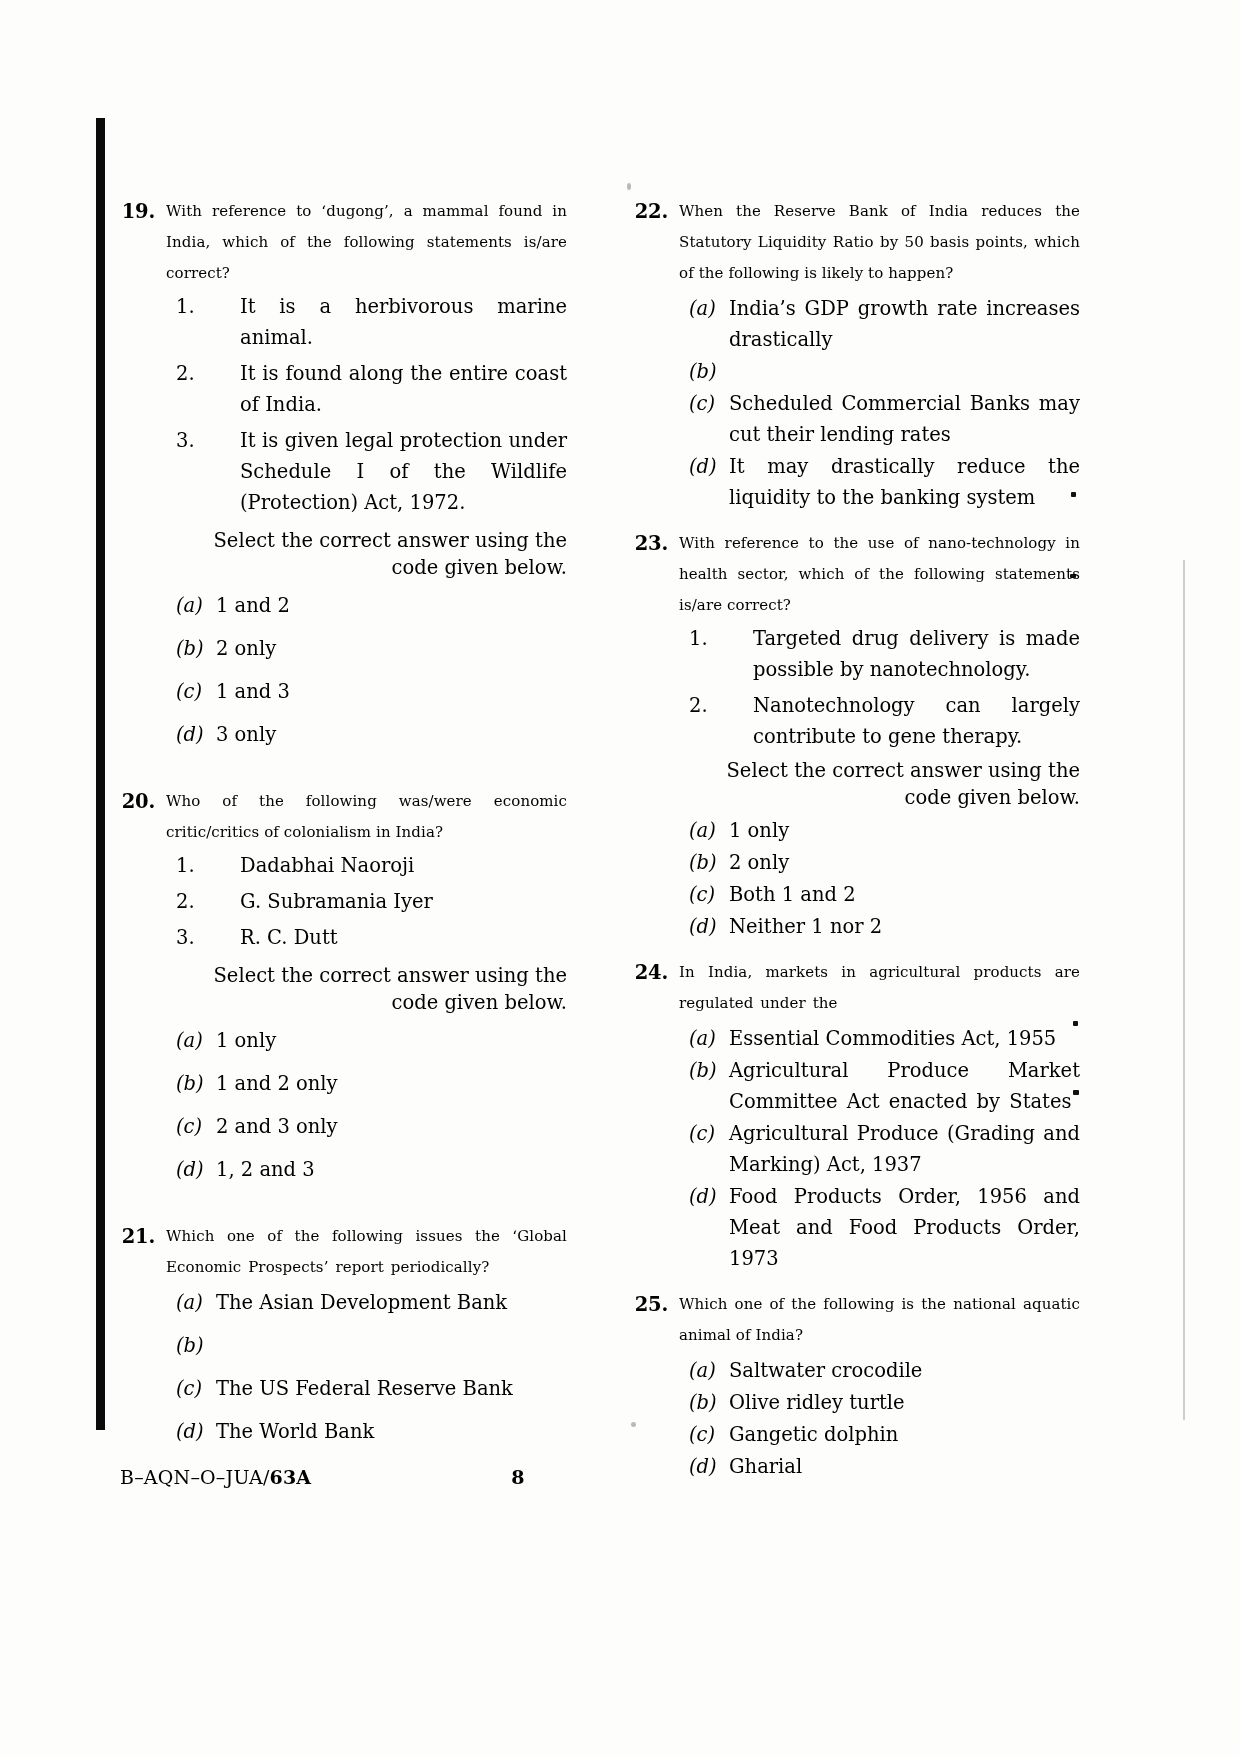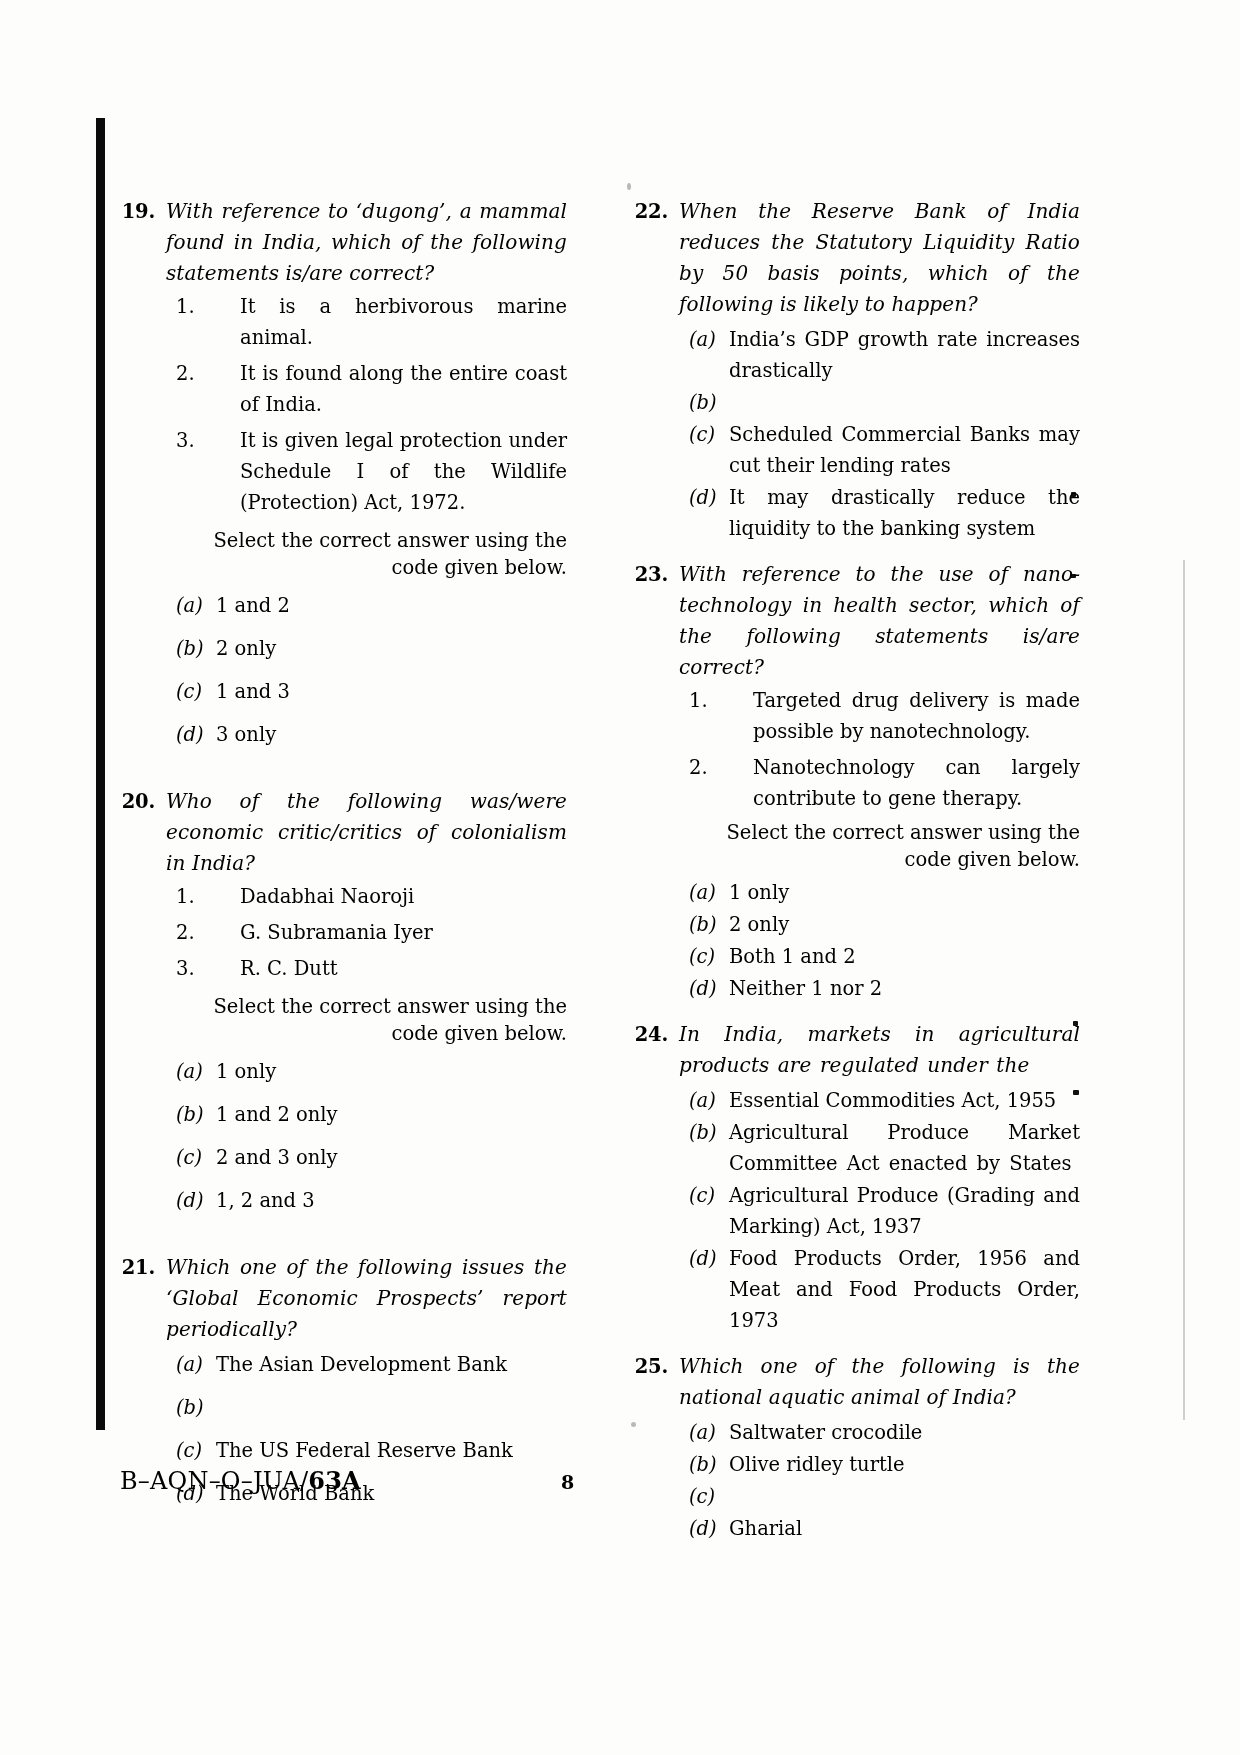--- a/index.html
+++ b/index.html
@@ -77,26 +77,25 @@
     line-height: 31px;
     text-align: right;
     padding-right: 11px;
     box-sizing: border-box;
     letter-spacing: -0.2px;
   }
   .q-body {
     flex: 1 1 auto;
   }
   .q-stem {
-    font-size: 20px;
+    font-size: 15px;
     line-height: 31px;
     text-align: justify;
     text-justify: inter-word;
     letter-spacing: 0.1px;
-    font-style: italic;
   }
   .q-stem.loose { word-spacing: 2px; }
 
   
   .stmt-list { margin-top: 2px; }
   .stmt {
     display: flex;
     align-items: flex-start;
     font-size: 19.5px;
     line-height: 31px;
@@ -154,21 +153,21 @@
   
   .footer {
     position: absolute;
     left: 120px;
     top: 1466px;
     width: 560px;
     display: flex;
     align-items: baseline;
   }
   .footer-code {
-    font-size: 24px;
+    font-size: 19px;
     letter-spacing: 0.2px;
   }
   .footer-code b { font-weight: bold; }
   .footer-page {
     margin-left: 200px;
     font-size: 19px;
     font-weight: bold;
   }
 </style>
 </head>
@@ -401,20 +400,21 @@
             <div class="opt tight">
               <div class="opt-lbl">(a)</div>
               <div class="opt-txt">Saltwater crocodile</div>
             </div>
             <div class="opt tight">
               <div class="opt-lbl">(b)</div>
               <div class="opt-txt">Olive ridley turtle</div>
             </div>
             <div class="opt tight">
               <div class="opt-lbl">(c)</div>
+              <div class="opt-txt">Gangetic dolphin</div>
             </div>
             <div class="opt tight">
               <div class="opt-lbl">(d)</div>
               <div class="opt-txt">Gharial</div>
             </div>
           </div>
         </div>
       </div>
 
     </div>

